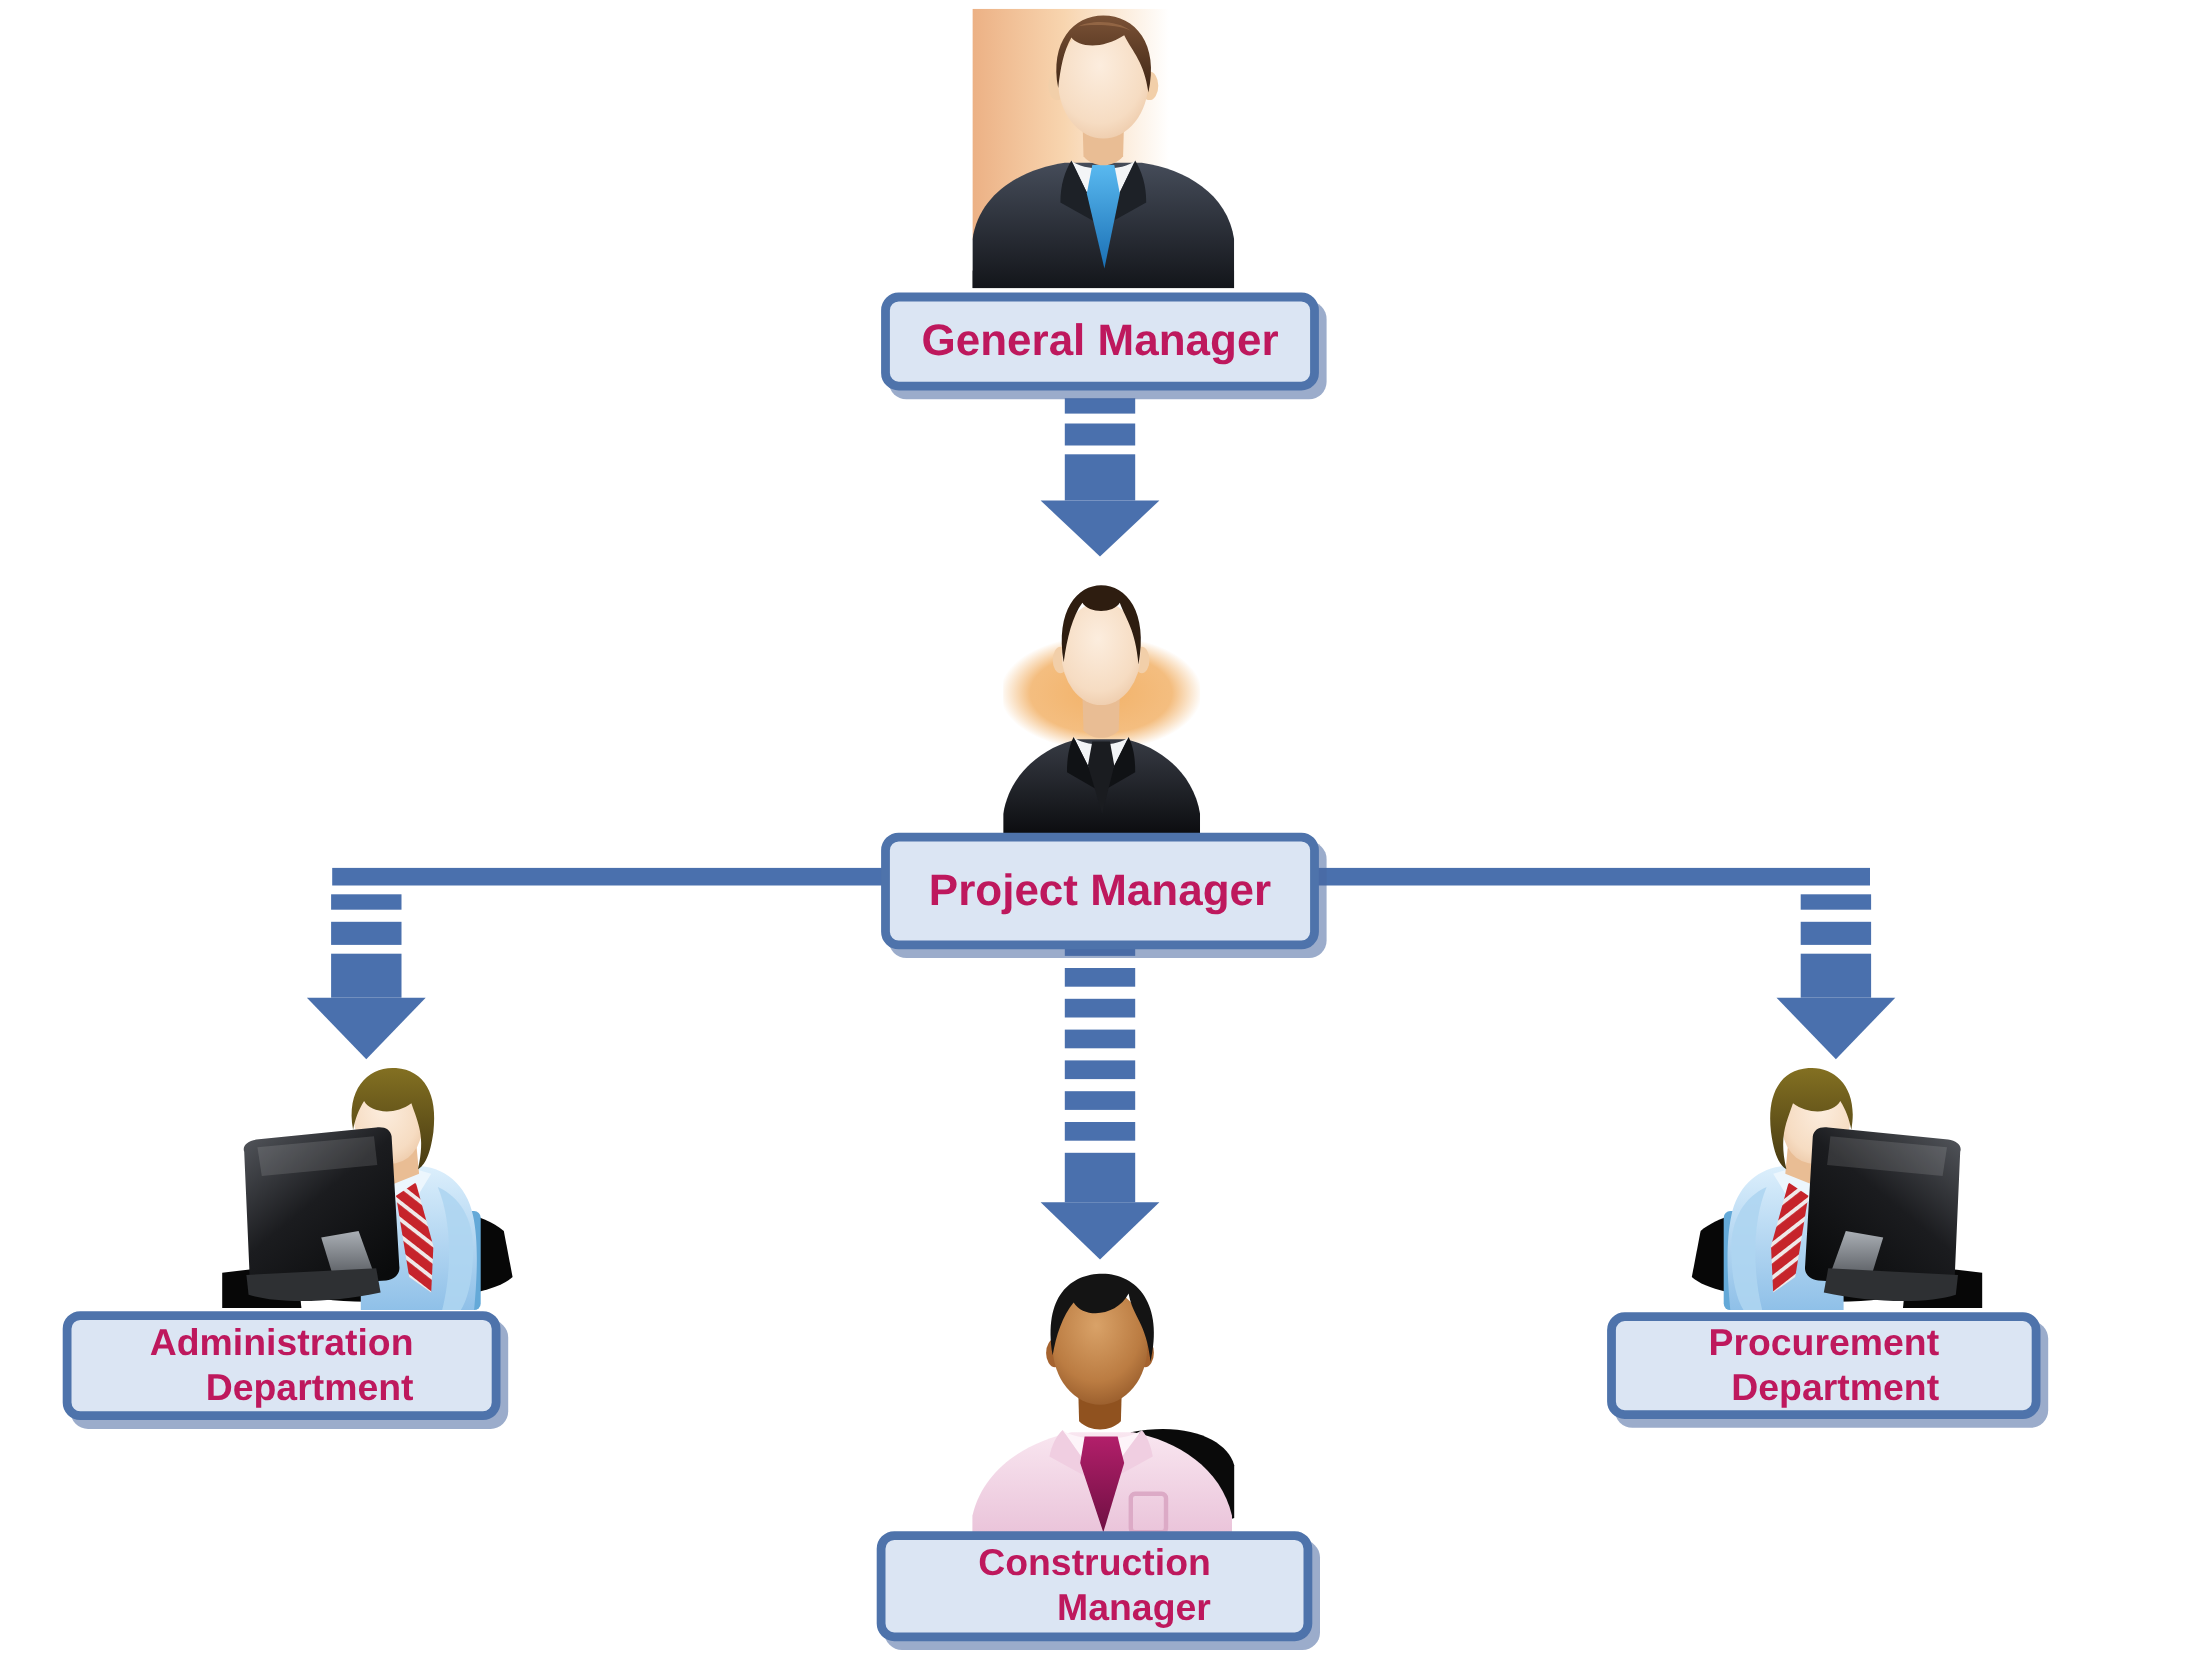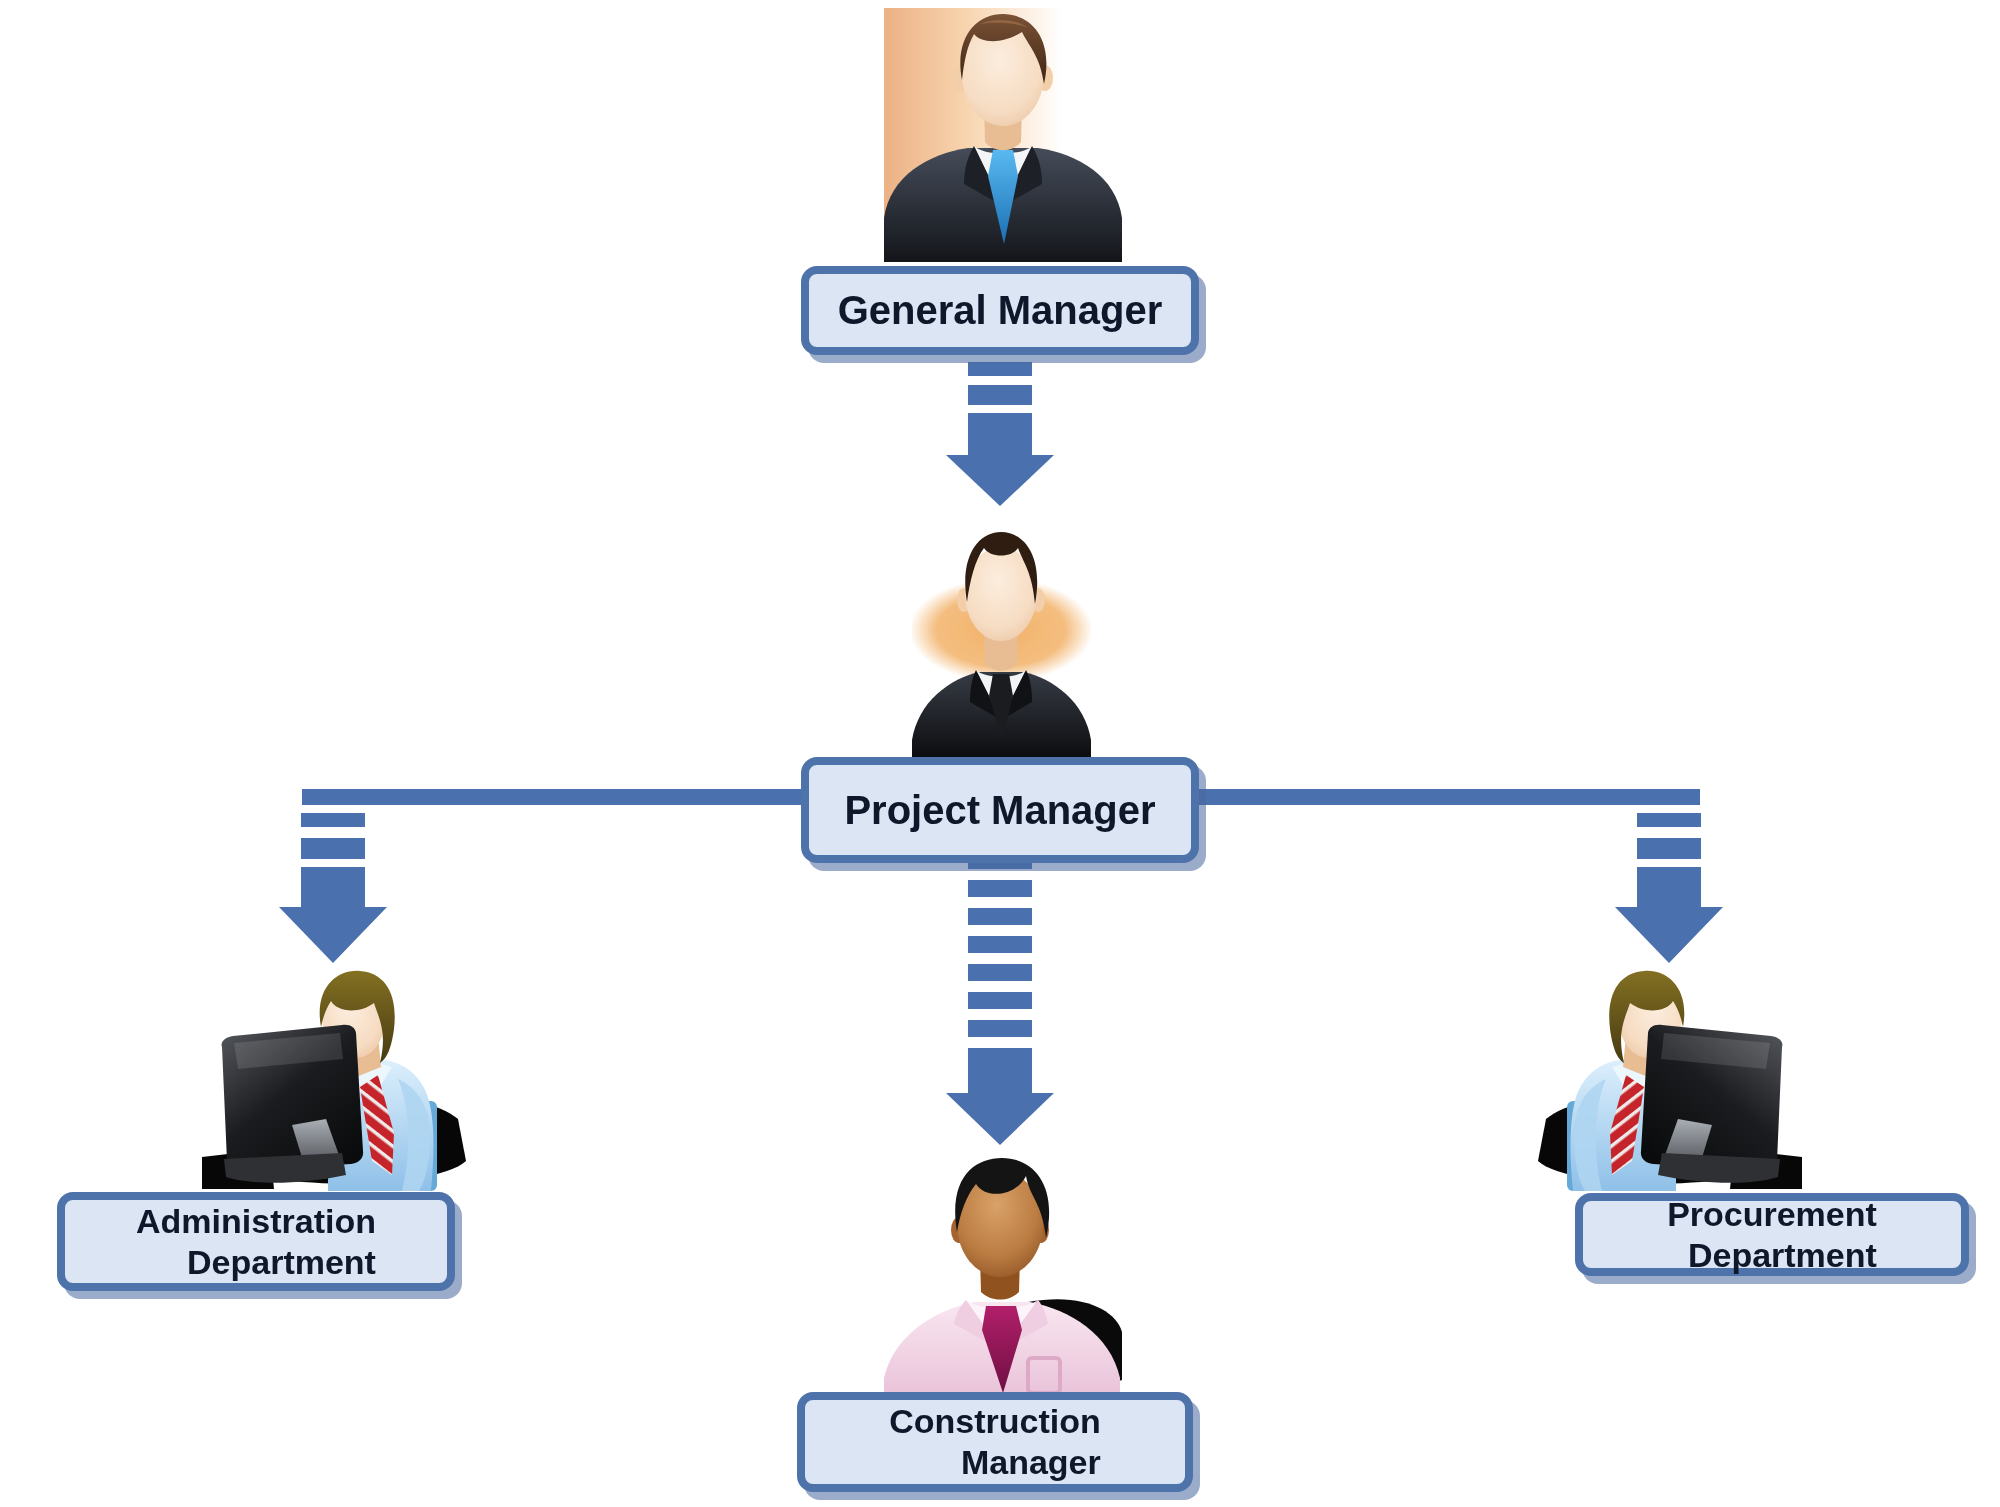--- a/index.html
+++ b/index.html
@@ -6,21 +6,21 @@
   #canvas{
     position:relative;width:2000px;height:1507px;background:#ffffff;overflow:hidden;
     font-family:"Liberation Sans",sans-serif;
   }
   
   .node-box{
     position:absolute;box-sizing:border-box;
     background:#dbe5f3;border:8px solid #4e73ab;border-radius:16px;
     box-shadow:7px 8px 0 rgba(73,104,160,0.55);
     display:flex;align-items:center;justify-content:center;
-    color:#0f172a;font-weight:bold;text-align:center;
+    color:#be185d;font-weight:bold;text-align:center;
   }
   .node-box .box-label span{display:block;}
   .one-line{font-size:40px;}
   .two-line{font-size:34px;line-height:41px;text-align:right;}
   
   .hline{position:absolute;height:16px;background:#4a70ad;}
   .arrow{position:absolute;display:flex;flex-direction:column;align-items:center;width:108px;}
   .dash,.stem{width:64px;background:#4a70ad;}
   .d14{height:14px;margin-bottom:9px;}
   .d20{height:20px;margin-bottom:8px;}
@@ -261,20 +261,20 @@
     </div>
   </div>
 
   <div class="node-box two-line" style="left:797px;top:1392px;width:396px;height:100px">
     <div class="box-label">
       <span>Construction</span>
       <span>Manager</span>
     </div>
   </div>
 
-  <div class="node-box two-line" style="left:1575px;top:1193px;width:394px;height:83px">
+  <div class="node-box two-line" style="left:1461px;top:1193px;width:394px;height:97px">
     <div class="box-label">
       <span>Procurement</span>
       <span>Department</span>
     </div>
   </div>
 
 </div>
 
 </body></html>

